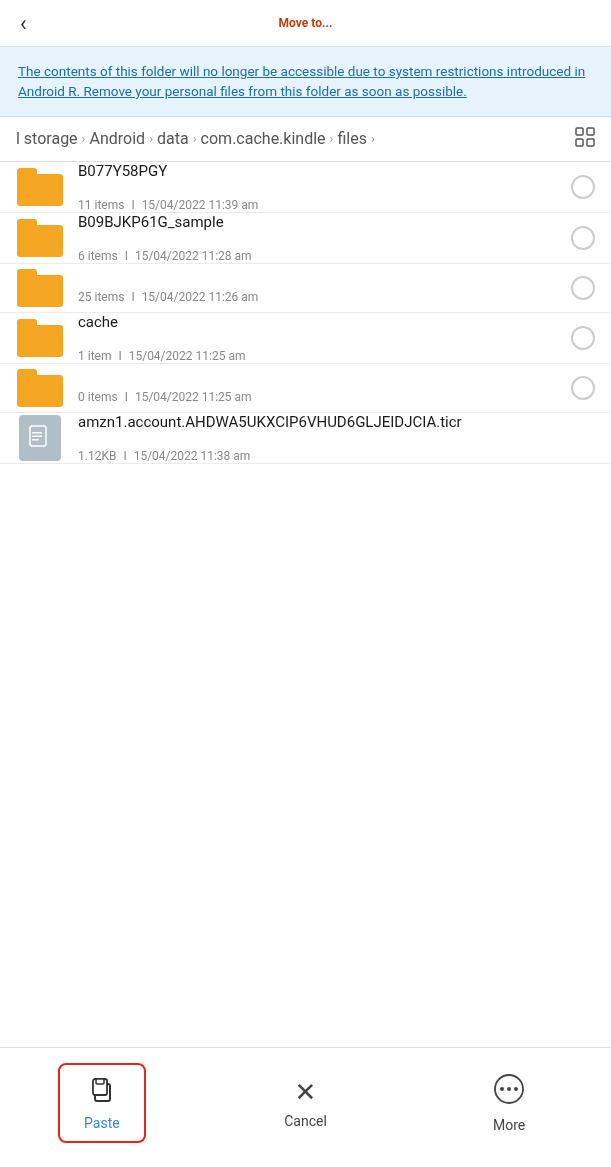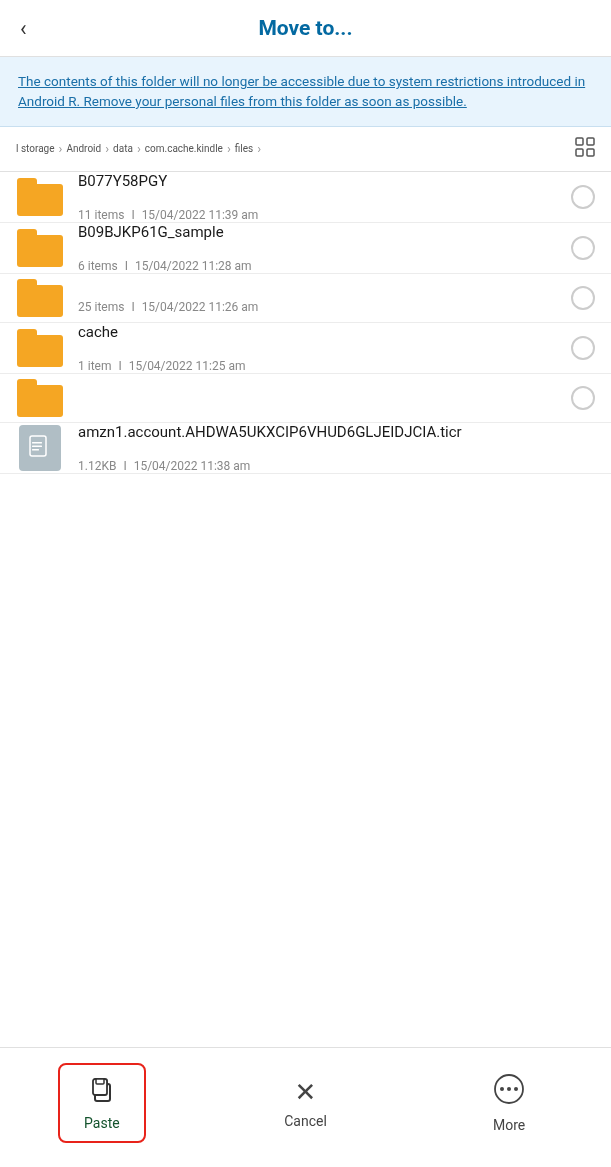--- a/index.html
+++ b/index.html
@@ -31,23 +31,23 @@
       position: absolute;
       left: 20px;
       cursor: pointer;
       font-size: 22px;
       color: #333;
       display: flex;
       align-items: center;
     }
 
     .header-title {
-      font-size: 21px;
+      font-size: 12px;
       font-weight: 700;
-      color: #0369a1;
+      color: #c2410c;
     }
 
     .warning-banner {
       background: #e8f4fd;
       padding: 14px 18px;
       border-bottom: 1px solid #c8dff0;
     }
 
     .warning-text {
       color: #1a6fa8;
@@ -58,21 +58,21 @@
 
     .breadcrumb-row {
       display: flex;
       align-items: center;
       padding: 10px 16px;
       border-bottom: 1px solid #e0e0e0;
       gap: 2px;
     }
 
     .breadcrumb-item {
-      font-size: 10px;
+      font-size: 16px;
       color: #555;
       white-space: nowrap;
     }
 
     .breadcrumb-sep {
       font-size: 13px;
       color: #999;
       margin: 0 2px;
     }
 
@@ -213,21 +213,21 @@
       cursor: pointer;
     }
 
     .paste-icon {
       font-size: 26px;
       color: #333;
     }
 
     .paste-label {
       font-size: 14px;
-      color: #14532d;
+      color: #3b82f6;
     }
 
     .meta-sep {
       margin: 0 4px;
       color: #888;
     }
   </style>
 </head>
 <body>
 
@@ -320,20 +320,25 @@
       </div>
     </div>
     <div class="radio-btn"></div>
   </div>
 
   <div class="file-item">
     <div class="file-icon">
       <div class="folder-icon"></div>
     </div>
     <div class="file-info">
+      <div class="file-meta">
+        <span>0 items</span>
+        <span class="meta-sep">I</span>
+        <span>15/04/2022 11:25 am</span>
+      </div>
     </div>
     <div class="radio-btn"></div>
   </div>
 
   <div class="file-item">
     <div class="file-icon">
       <div class="doc-icon">
         <svg width="22" height="26" viewBox="0 0 22 26" fill="none">
           <rect x="1" y="1" width="16" height="20" rx="2" stroke="white" stroke-width="1.5"></rect>
           <rect x="3" y="7" width="10" height="1.5" fill="white" rx="0.5"></rect>

